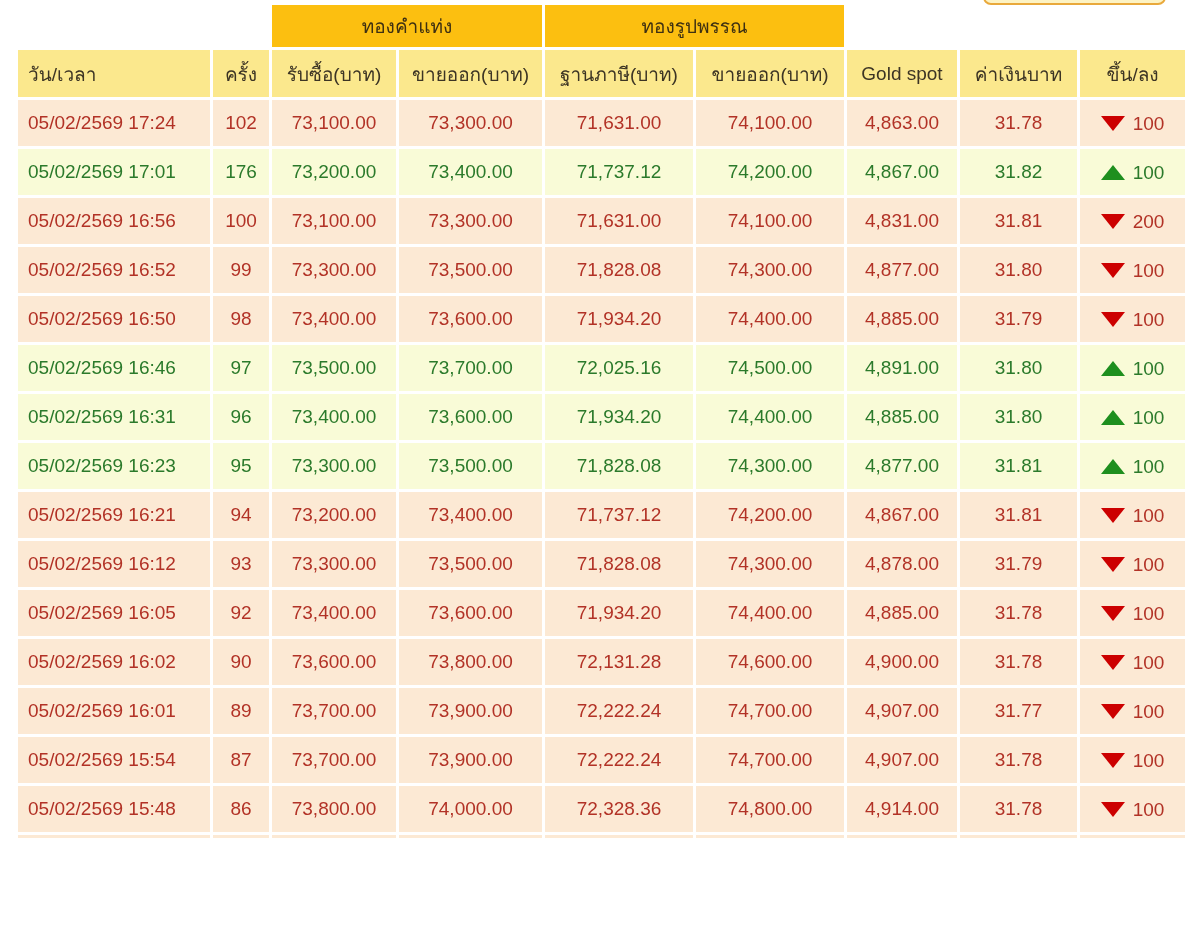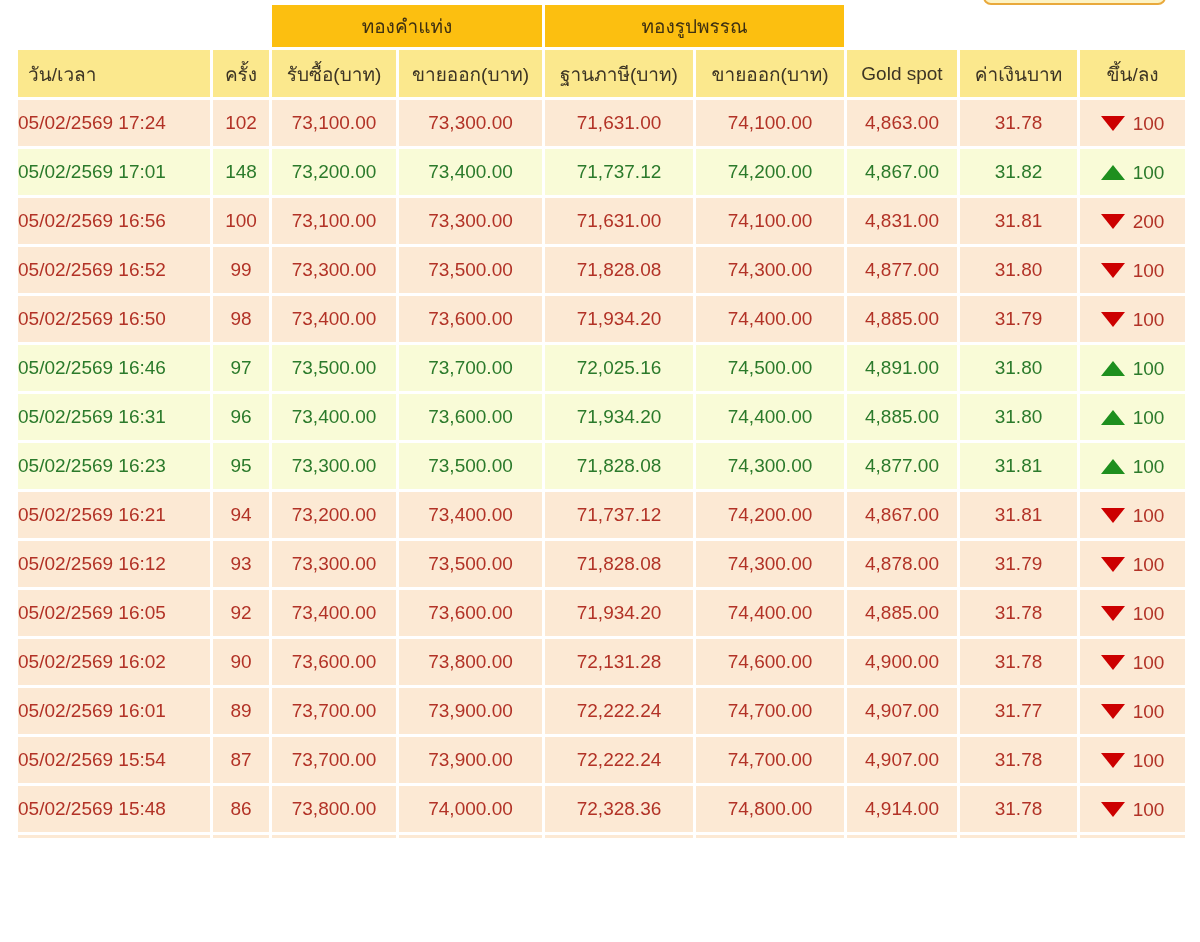--- a/index.html
+++ b/index.html
@@ -57,21 +57,21 @@
     text-align: center;
     height: 45px;
     margin-top: 36px;
   }
   th.colhead.date { text-align: left; padding-left: 10px; }
   
   tbody td {
     height: 44px;
     text-align: center;
   }
-  tbody td.date { text-align: left; padding-left: 0; }
+  tbody td.date { text-align: left; padding-left: 10px; }
   tr.down td { background: var(--down-row-bg, #fce9d4); color: var(--down-text, #b23226); }
   tr.up   td { background: var(--up-row-bg, #f9fbd7);   color: var(--up-text, #2b7a2b); }
   .arrow {
     display: inline-block;
     width: 0; height: 0;
     margin-right: 8px;
     vertical-align: middle;
   }
   .arrow.down {
     border-left: 12px solid transparent;
@@ -130,21 +130,21 @@
           <td>73,100.00</td>
           <td>73,300.00</td>
           <td>71,631.00</td>
           <td>74,100.00</td>
           <td>4,863.00</td>
           <td>31.78</td>
           <td><span class="arrow down"></span><span class="change-num">100</span></td>
         </tr>
         <tr class="up">
           <td class="date">05/02/2569 17:01</td>
-          <td>148</td>
+          <td>176</td>
           <td>73,200.00</td>
           <td>73,400.00</td>
           <td>71,737.12</td>
           <td>74,200.00</td>
           <td>4,867.00</td>
           <td>31.82</td>
           <td><span class="arrow up"></span><span class="change-num">100</span></td>
         </tr>
         <tr class="down">
           <td class="date">05/02/2569 16:56</td>

